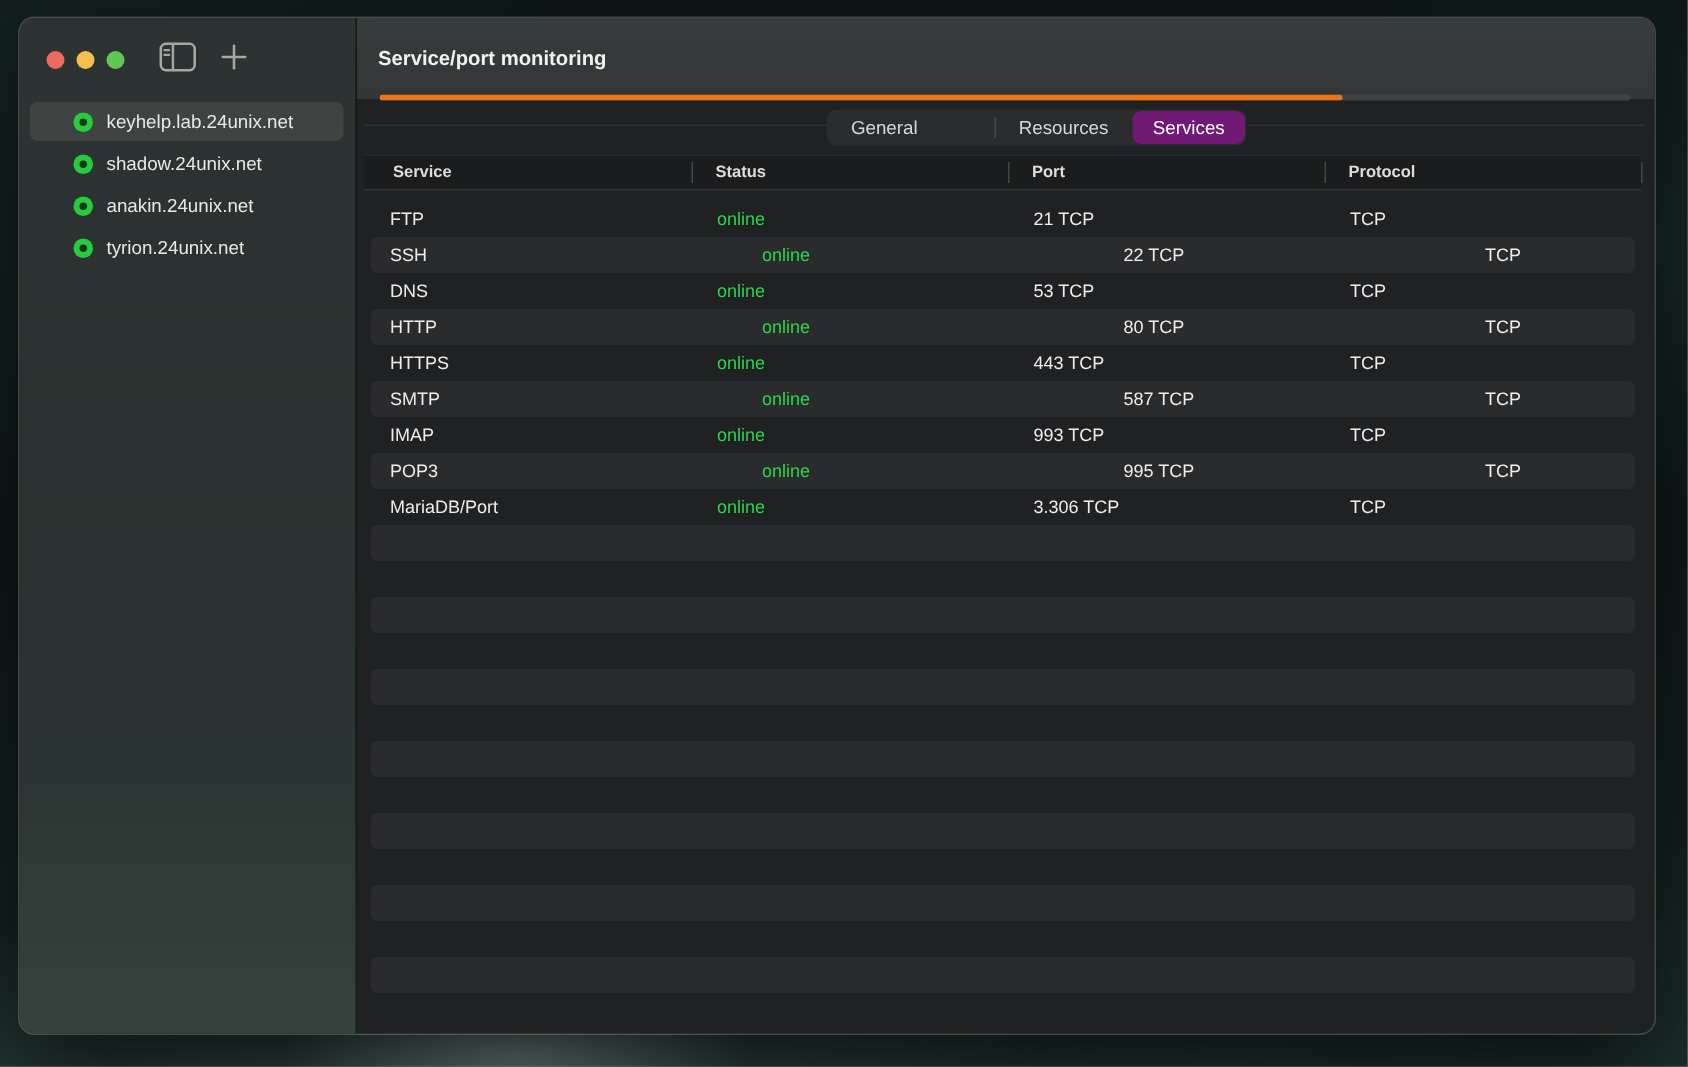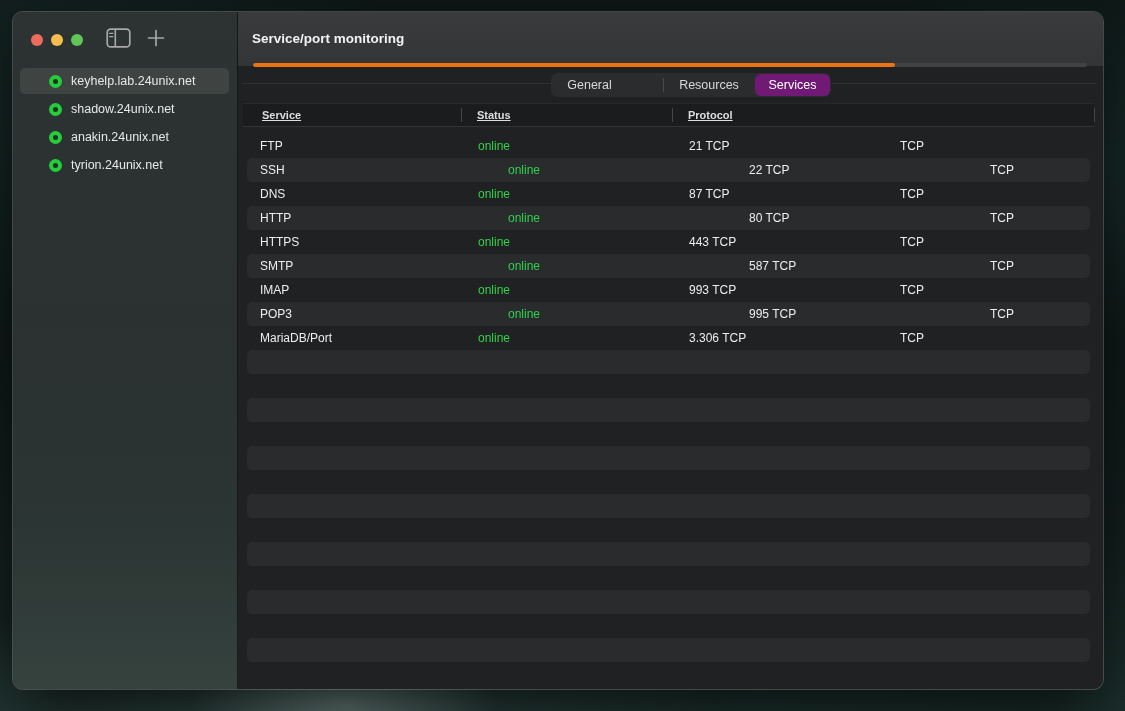--- a/index.html
+++ b/index.html
@@ -82,21 +82,21 @@
   .grid-cols{ display:grid; grid-template-columns:218px 211px 211px 1fr; }
   .table-header{
     position:absolute; left:5px; top:91px; width:851px; height:24px;
     background:#1b1c1d;
     border-top:1px solid rgba(255,255,255,0.06);
     border-bottom:1px solid rgba(255,255,255,0.11);
     align-items:center;
   }
   .th{
     position:relative; height:100%; display:flex; align-items:center;
-    color:#dddddd; font-size:11px; font-weight:700; padding-left:16px;text-decoration:underline;
+    color:#dddddd; font-size:11px; font-weight:700; padding-left:16px;
   }
   .th .colsep{ position:absolute; left:0; top:4px; bottom:4px; width:1px; background:#454647; }
   .th:first-child { padding-left:19px; }
   .table-header .endsep{ position:absolute; right:-1px; top:4px; bottom:4px; width:1px; background:#454647; }
 
   .rows{ position:absolute; left:9px; top:122px; width:843px; }
   .row{ height:24px; align-items:center; border-radius:5px; }
   .row.striped{ background:#2a2b2c;gap:30px; }
   .cell{ color:#ededee; font-size:12px; padding-left:13px; white-space:nowrap; overflow:hidden; }
   .cell.status{ }
@@ -186,20 +186,24 @@
   <div class="th">
 
     <span class="th-label">Service</span>
   </div>
 
   <div class="th">
     <span class="colsep"></span>
     <span class="th-label">Status</span>
   </div>
 
+  <div class="th">
+    <span class="colsep"></span>
+    <span class="th-label">Port</span>
+  </div>
 
   <div class="th">
     <span class="colsep"></span>
     <span class="th-label">Protocol</span>
   </div>
 <div class="endsep"></div>
     </div>
 
     <div class="rows">
   <div class="row grid-cols">
@@ -212,21 +216,21 @@
   <div class="row grid-cols striped">
     <div class="cell">SSH</div>
     <div class="cell status" style="color: rgb(48, 210, 76);">online</div>
     <div class="cell">22 TCP</div>
     <div class="cell">TCP</div>
   </div>
 
   <div class="row grid-cols">
     <div class="cell">DNS</div>
     <div class="cell status" style="color: rgb(48, 210, 76);">online</div>
-    <div class="cell">87 TCP</div>
+    <div class="cell">53 TCP</div>
     <div class="cell">TCP</div>
   </div>
 
   <div class="row grid-cols striped">
     <div class="cell">HTTP</div>
     <div class="cell status" style="color: rgb(48, 210, 76);">online</div>
     <div class="cell">80 TCP</div>
     <div class="cell">TCP</div>
   </div>
 

